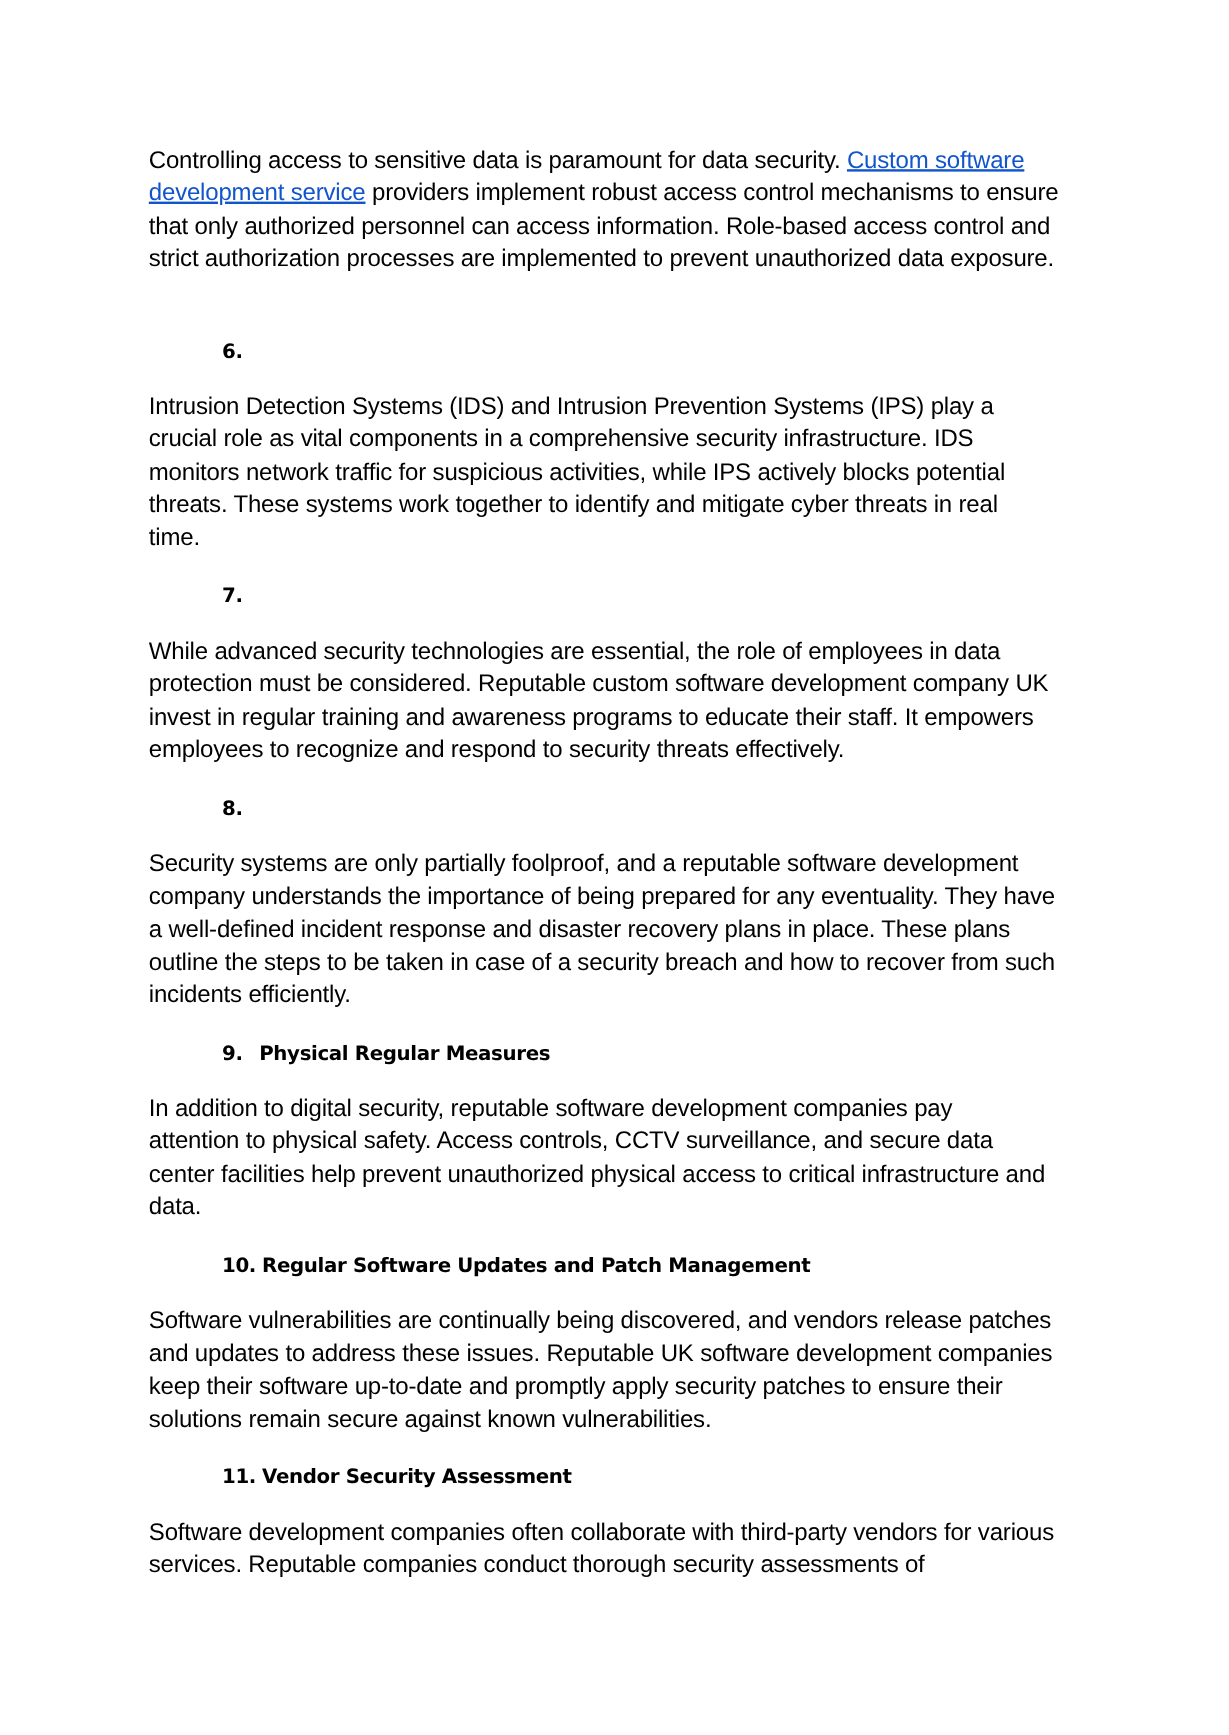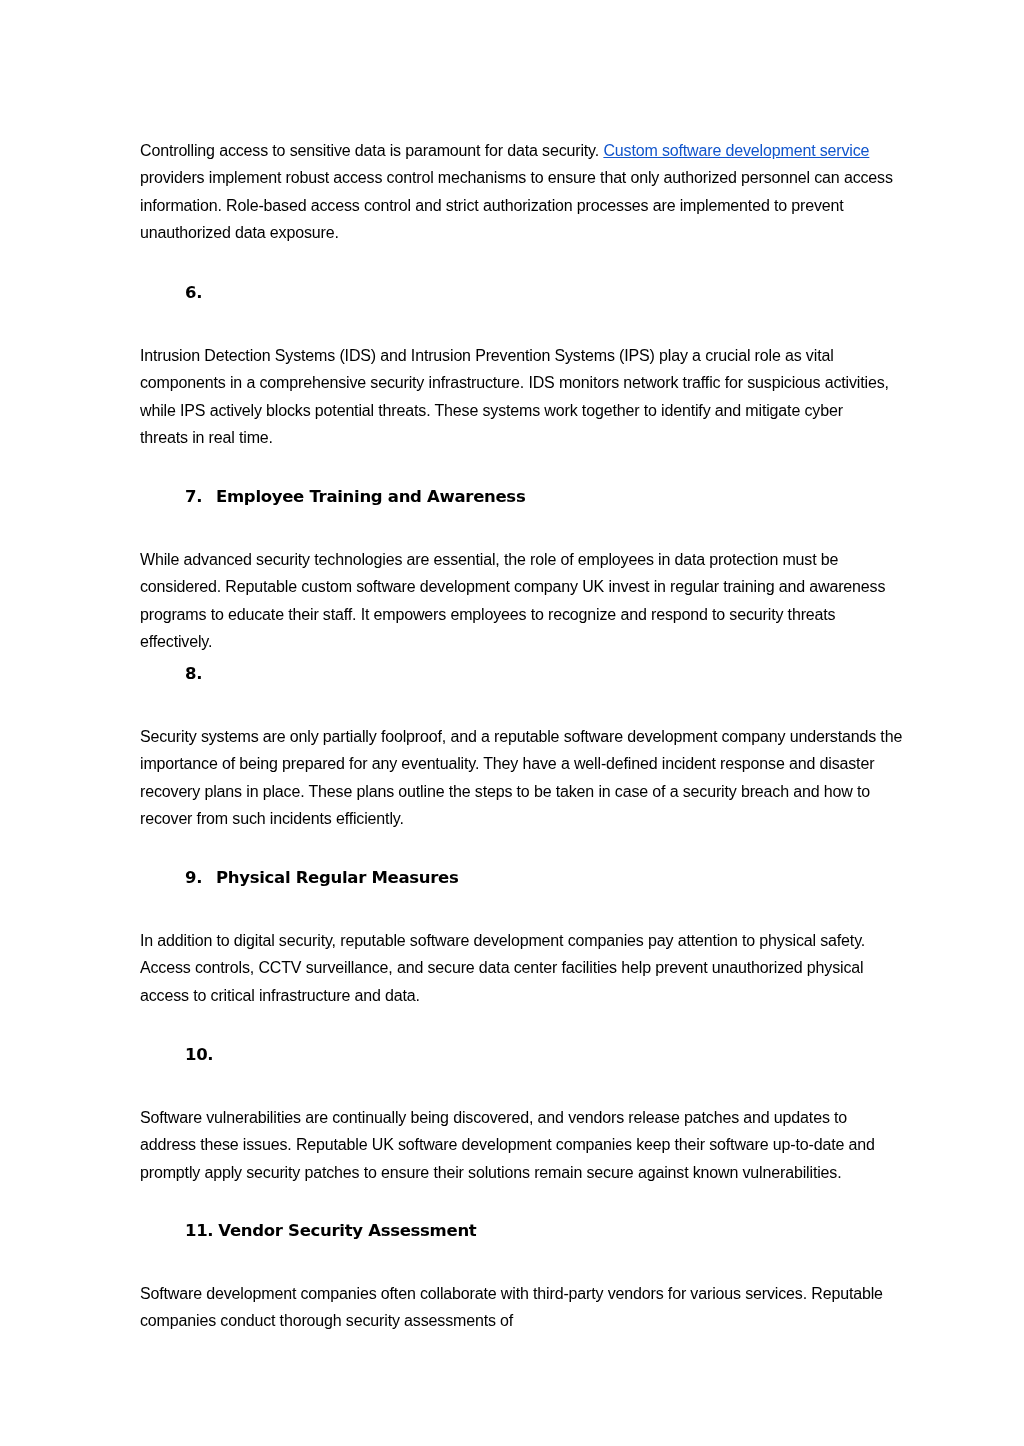--- a/index.html
+++ b/index.html
@@ -15,23 +15,23 @@
       color: #000000;
     }
     .page {
       position: absolute;
       left: 124px;
       top: 121px;
       width: 780px;
     }
     .para {
       font-family: "Liberation Sans", sans-serif;
-      font-size: 16px;
+      font-size: 20px;
       line-height: 27.3px;
-      margin: 16px;
+      margin: 0;
       letter-spacing: -0.15px;
       word-spacing: 0px;
     }
     .para a {
       color: #1155cc;
       text-decoration: underline;
     }
     .heading {
       font-family: "DejaVu Sans", sans-serif;
       font-weight: bold;
@@ -58,37 +58,37 @@
 
   <p class="para" style="position:absolute; top:0px; width:780px;"><span>Controlling access to sensitive data is paramount for data security. </span><a>Custom software development service</a><span> providers implement robust access control mechanisms to ensure that only authorized personnel can access information. Role-based access control and strict authorization processes are implemented to prevent unauthorized data exposure.</span></p>
 
   <h3 class="heading" style="position:absolute; top:161px; width:720px;">
     <span class="num">6.</span>
   </h3>
   <p class="para" style="position:absolute; top:205px; width:750px;">Intrusion Detection Systems (IDS) and Intrusion Prevention Systems (IPS) play a crucial role as vital components in a comprehensive security infrastructure. IDS monitors network traffic for suspicious activities, while IPS actively blocks potential threats. These systems work together to identify and mitigate cyber threats in real time.</p>
 
   <h3 class="heading" style="position:absolute; top:365px; width:720px;">
     <span class="num">7.</span>
-    <span>Employee Training and Awareness</span>
   </h3>
   <p class="para" style="position:absolute; top:409px; width:755px;">While advanced security technologies are essential, the role of employees in data protection must be considered. Reputable custom software development company UK invest in regular training and awareness programs to educate their staff. It empowers employees to recognize and respond to security threats effectively.</p>
 
   <h3 class="heading" style="position:absolute; top:542px; width:720px;">
     <span class="num">8.</span>
   </h3>
   <p class="para" style="position:absolute; top:586px; width:765px;">Security systems are only partially foolproof, and a reputable software development company understands the importance of being prepared for any eventuality. They have a well-defined incident response and disaster recovery plans in place. These plans outline the steps to be taken in case of a security breach and how to recover from such incidents efficiently.</p>
 
   <h3 class="heading" style="position:absolute; top:746px; width:720px;">
     <span class="num">9.</span>
     <span>Physical Regular Measures</span>
   </h3>
   <p class="para" style="position:absolute; top:790px; width:750px;">In addition to digital security, reputable software development companies pay attention to physical safety. Access controls, CCTV surveillance, and secure data center facilities help prevent unauthorized physical access to critical infrastructure and data.</p>
 
   <h3 class="heading" style="position:absolute; top:923px; width:720px;text-align:right;">
     <span class="num wide">10.</span>
+    <span>Regular Software Updates and Patch Management</span>
   </h3>
   <p class="para" style="position:absolute; top:967px; width:765px;">Software vulnerabilities are continually being discovered, and vendors release patches and updates to address these issues. Reputable UK software development companies keep their software up-to-date and promptly apply security patches to ensure their solutions remain secure against known vulnerabilities.</p>
 
   <h3 class="heading" style="position:absolute; top:1099px; width:720px;">
     <span class="num wide">11.</span>
     <span>Vendor Security Assessment</span>
   </h3>
   <p class="para" style="position:absolute; top:1143px; width:765px;">Software development companies often collaborate with third-party vendors for various services. Reputable companies conduct thorough security assessments of</p>
 
 </div>

